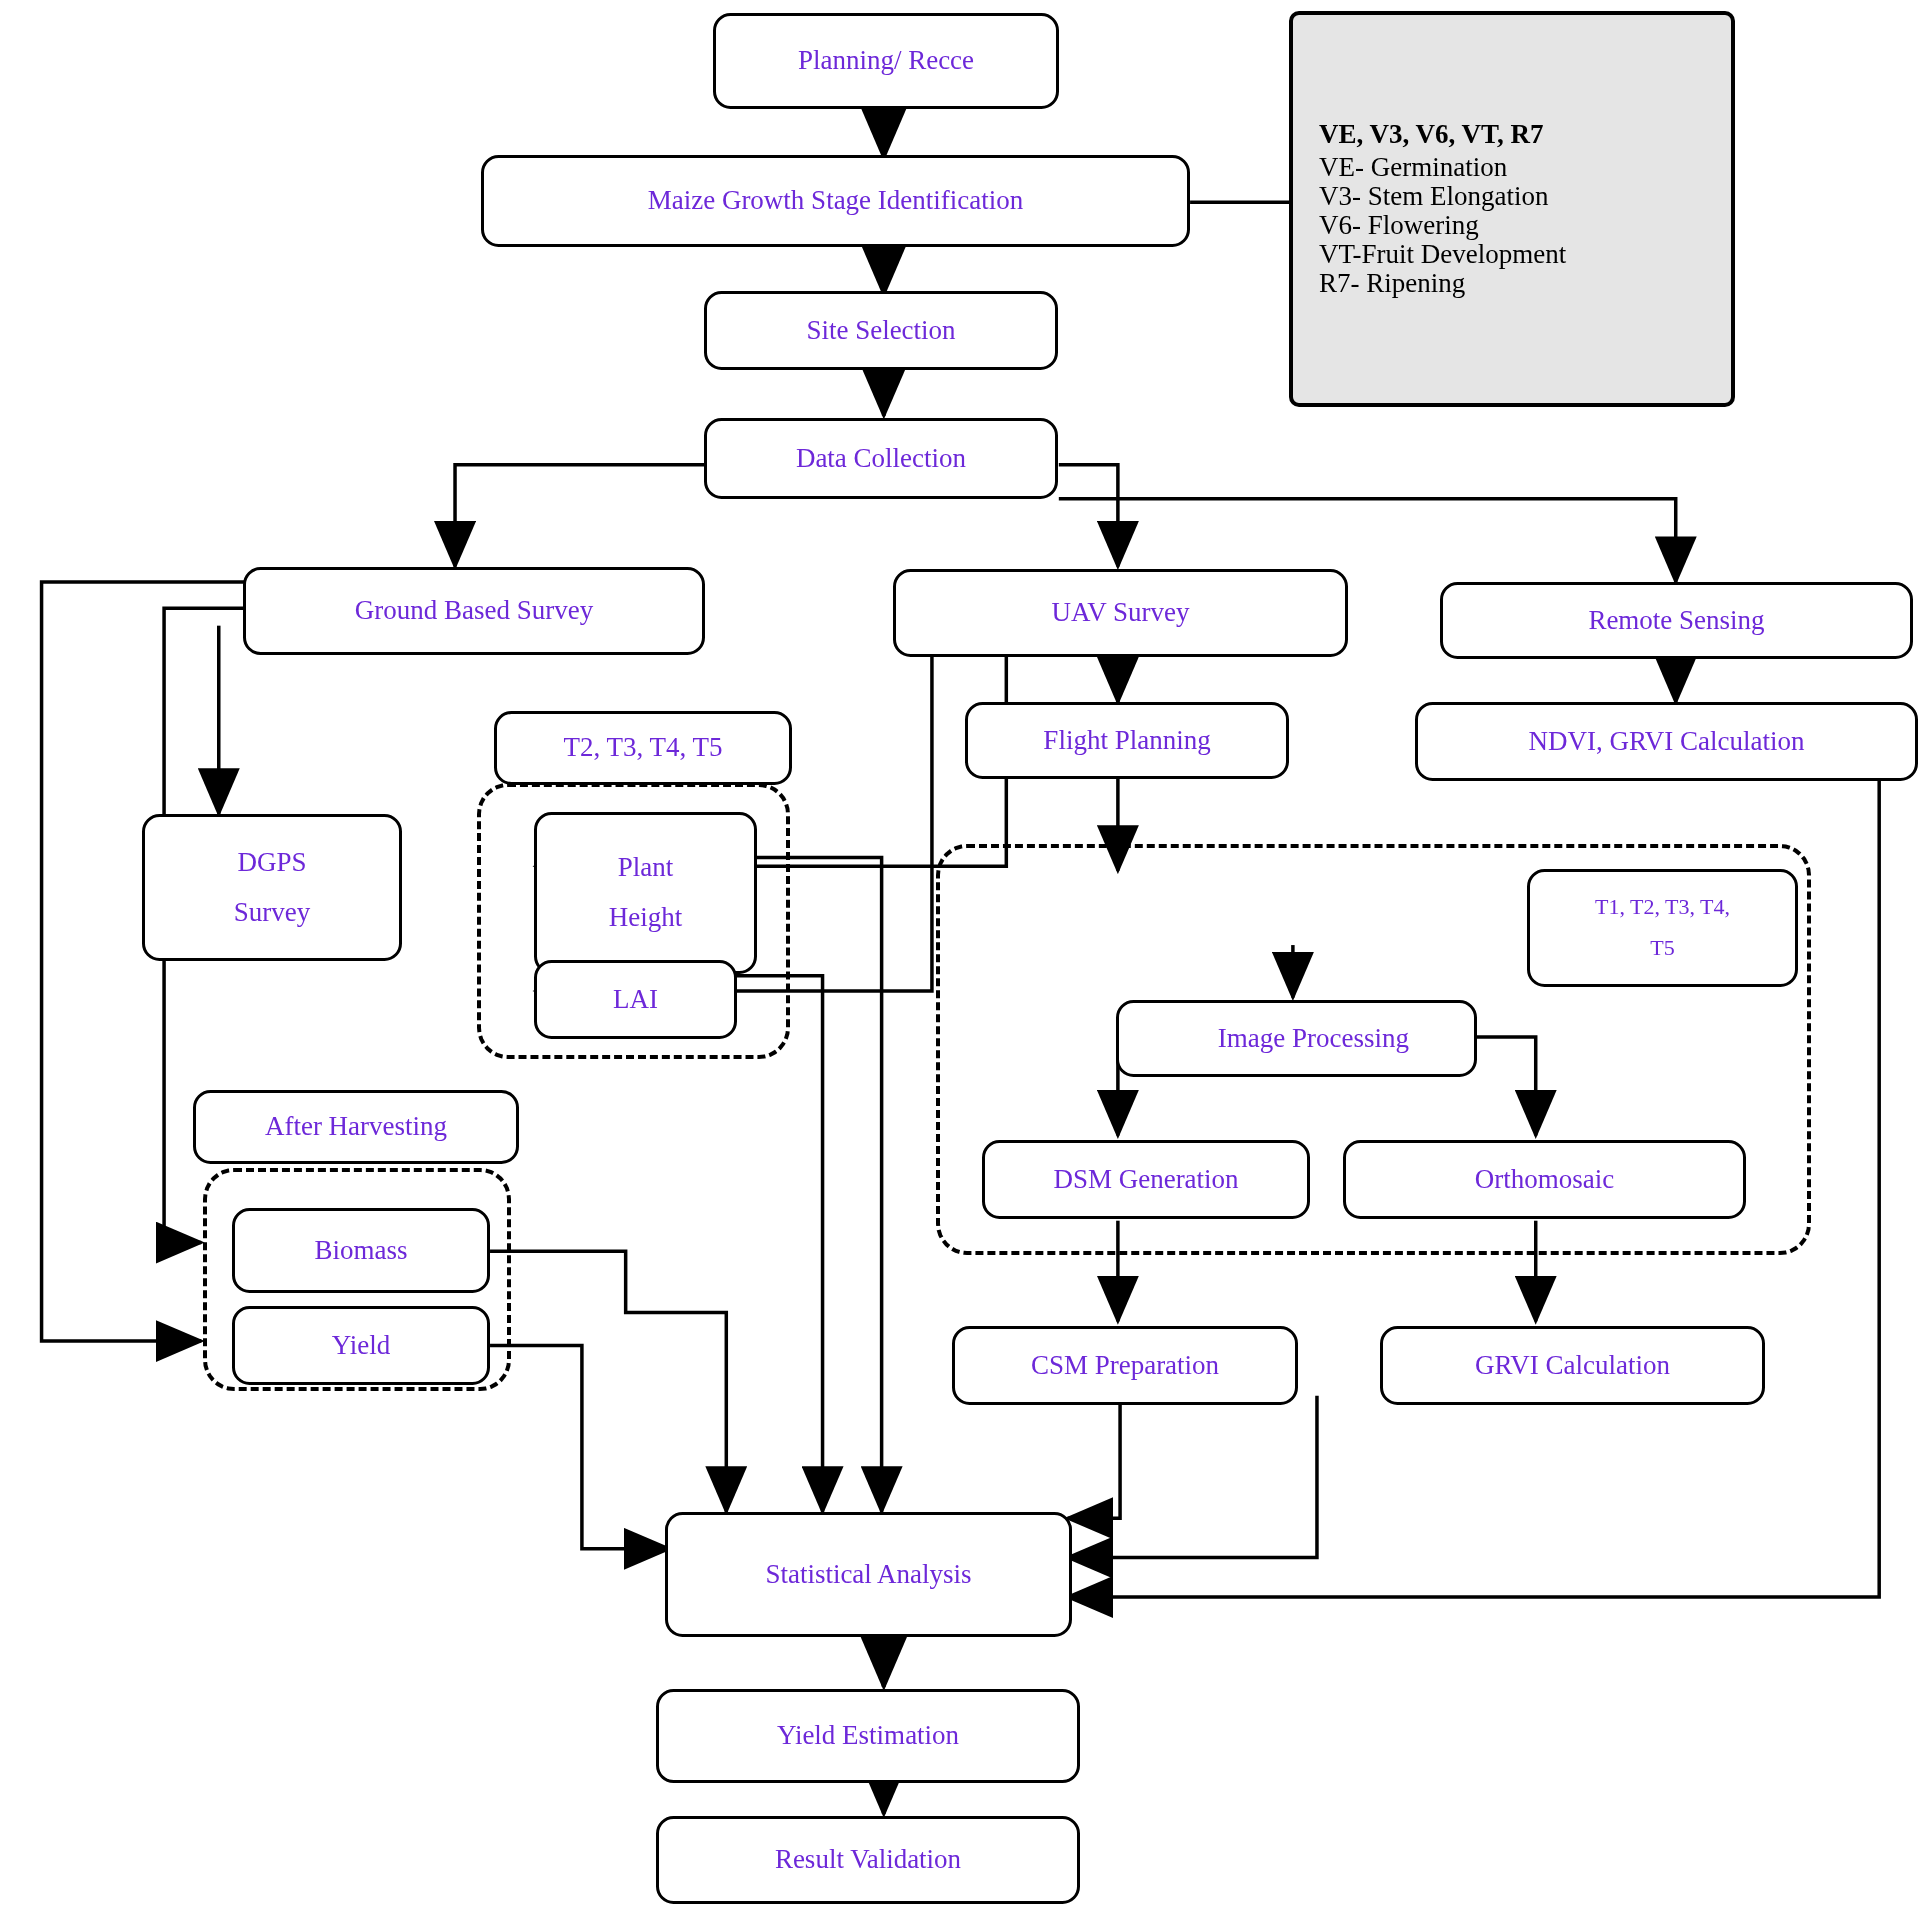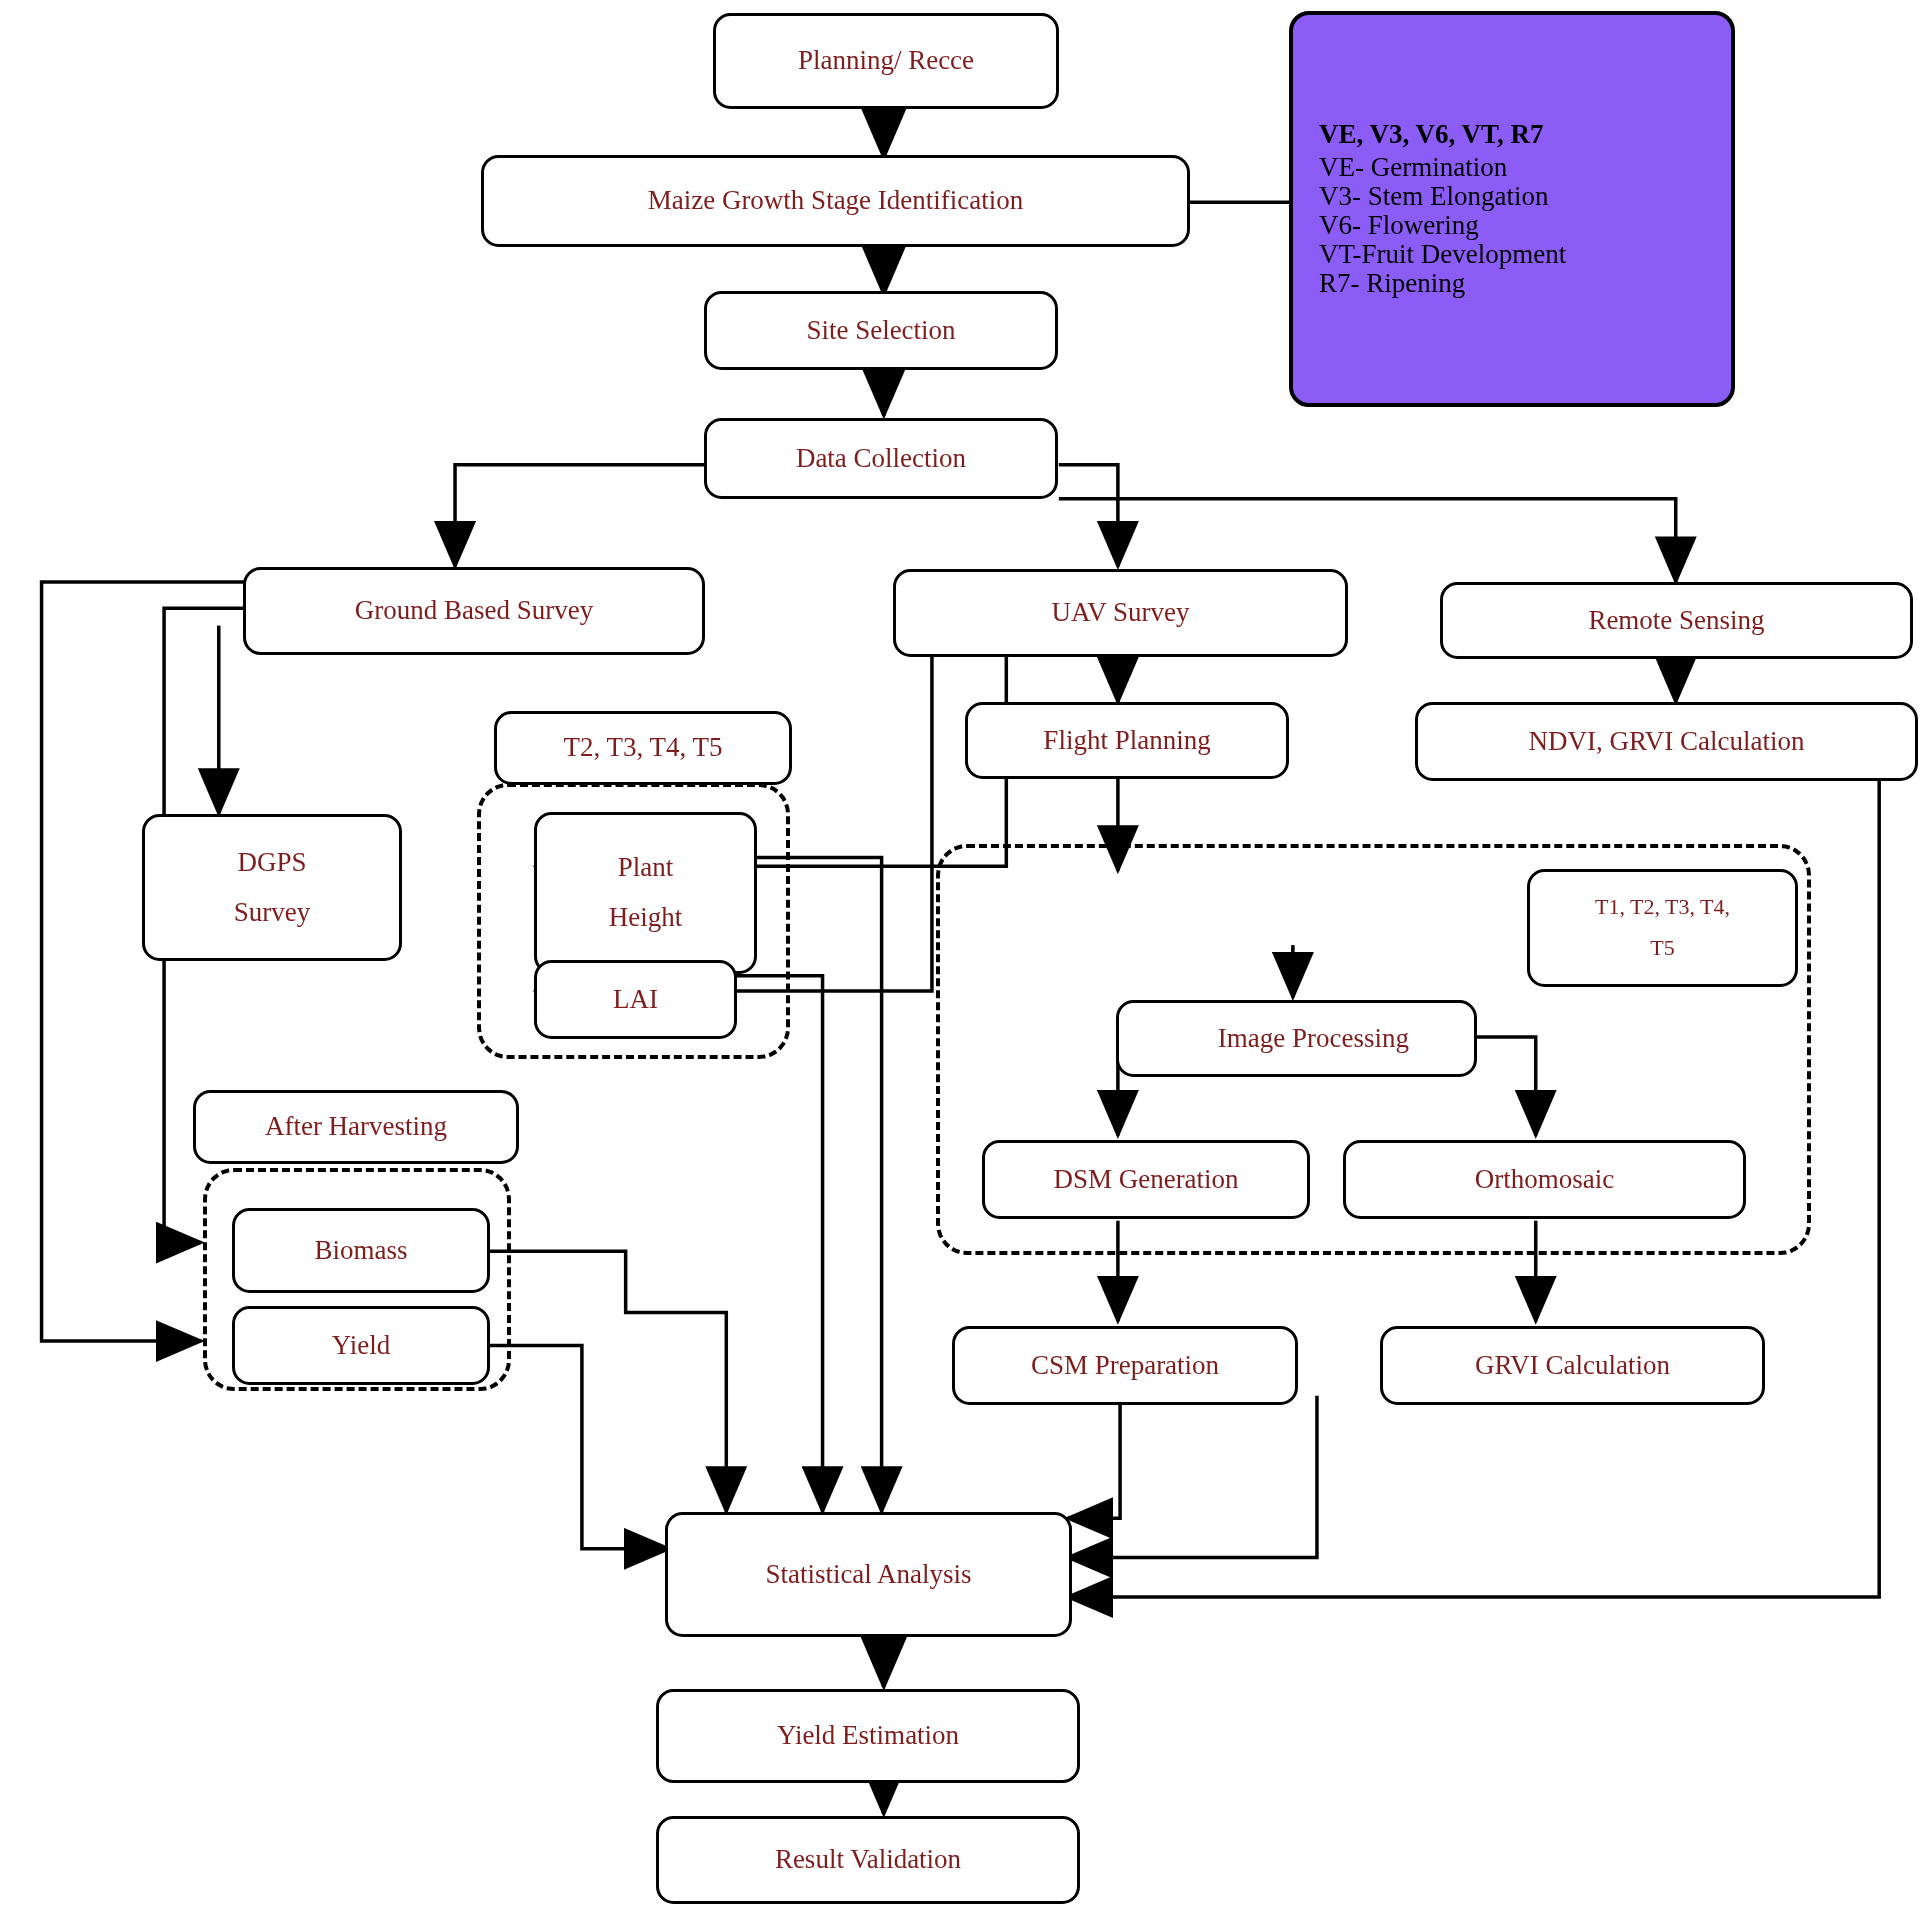--- a/index.html
+++ b/index.html
@@ -16,32 +16,32 @@
     position:absolute;
     box-sizing:border-box;
     border:3.9px solid #000;
     border-radius:17.5px;
     background:#fff;
     display:flex;
     align-items:center;
     justify-content:center;
     text-align:center;
     line-height:1.45;
-    color:#7f1d1d;
+    color:#6d28d9;
     font-size:27px;
     padding:2.6px 6.1px;
     z-index:3;
   }
   .node.two-line{line-height:1.85;}
   .legend{
     position:absolute;
     box-sizing:border-box;
     border:4.4px solid #000;
-    border-radius:20px;
-    background:#8b5cf6;
+    border-radius:10px;
+    background:#e5e5e5;
     z-index:3;
     display:flex;
     flex-direction:column;
     justify-content:center;
     padding:11.4px 0 11.4px 26px;
     font-size:27px;
     line-height:1.0;
     color:#000;
   }
   .legend .row{height:29px;display:flex;align-items:center;}

